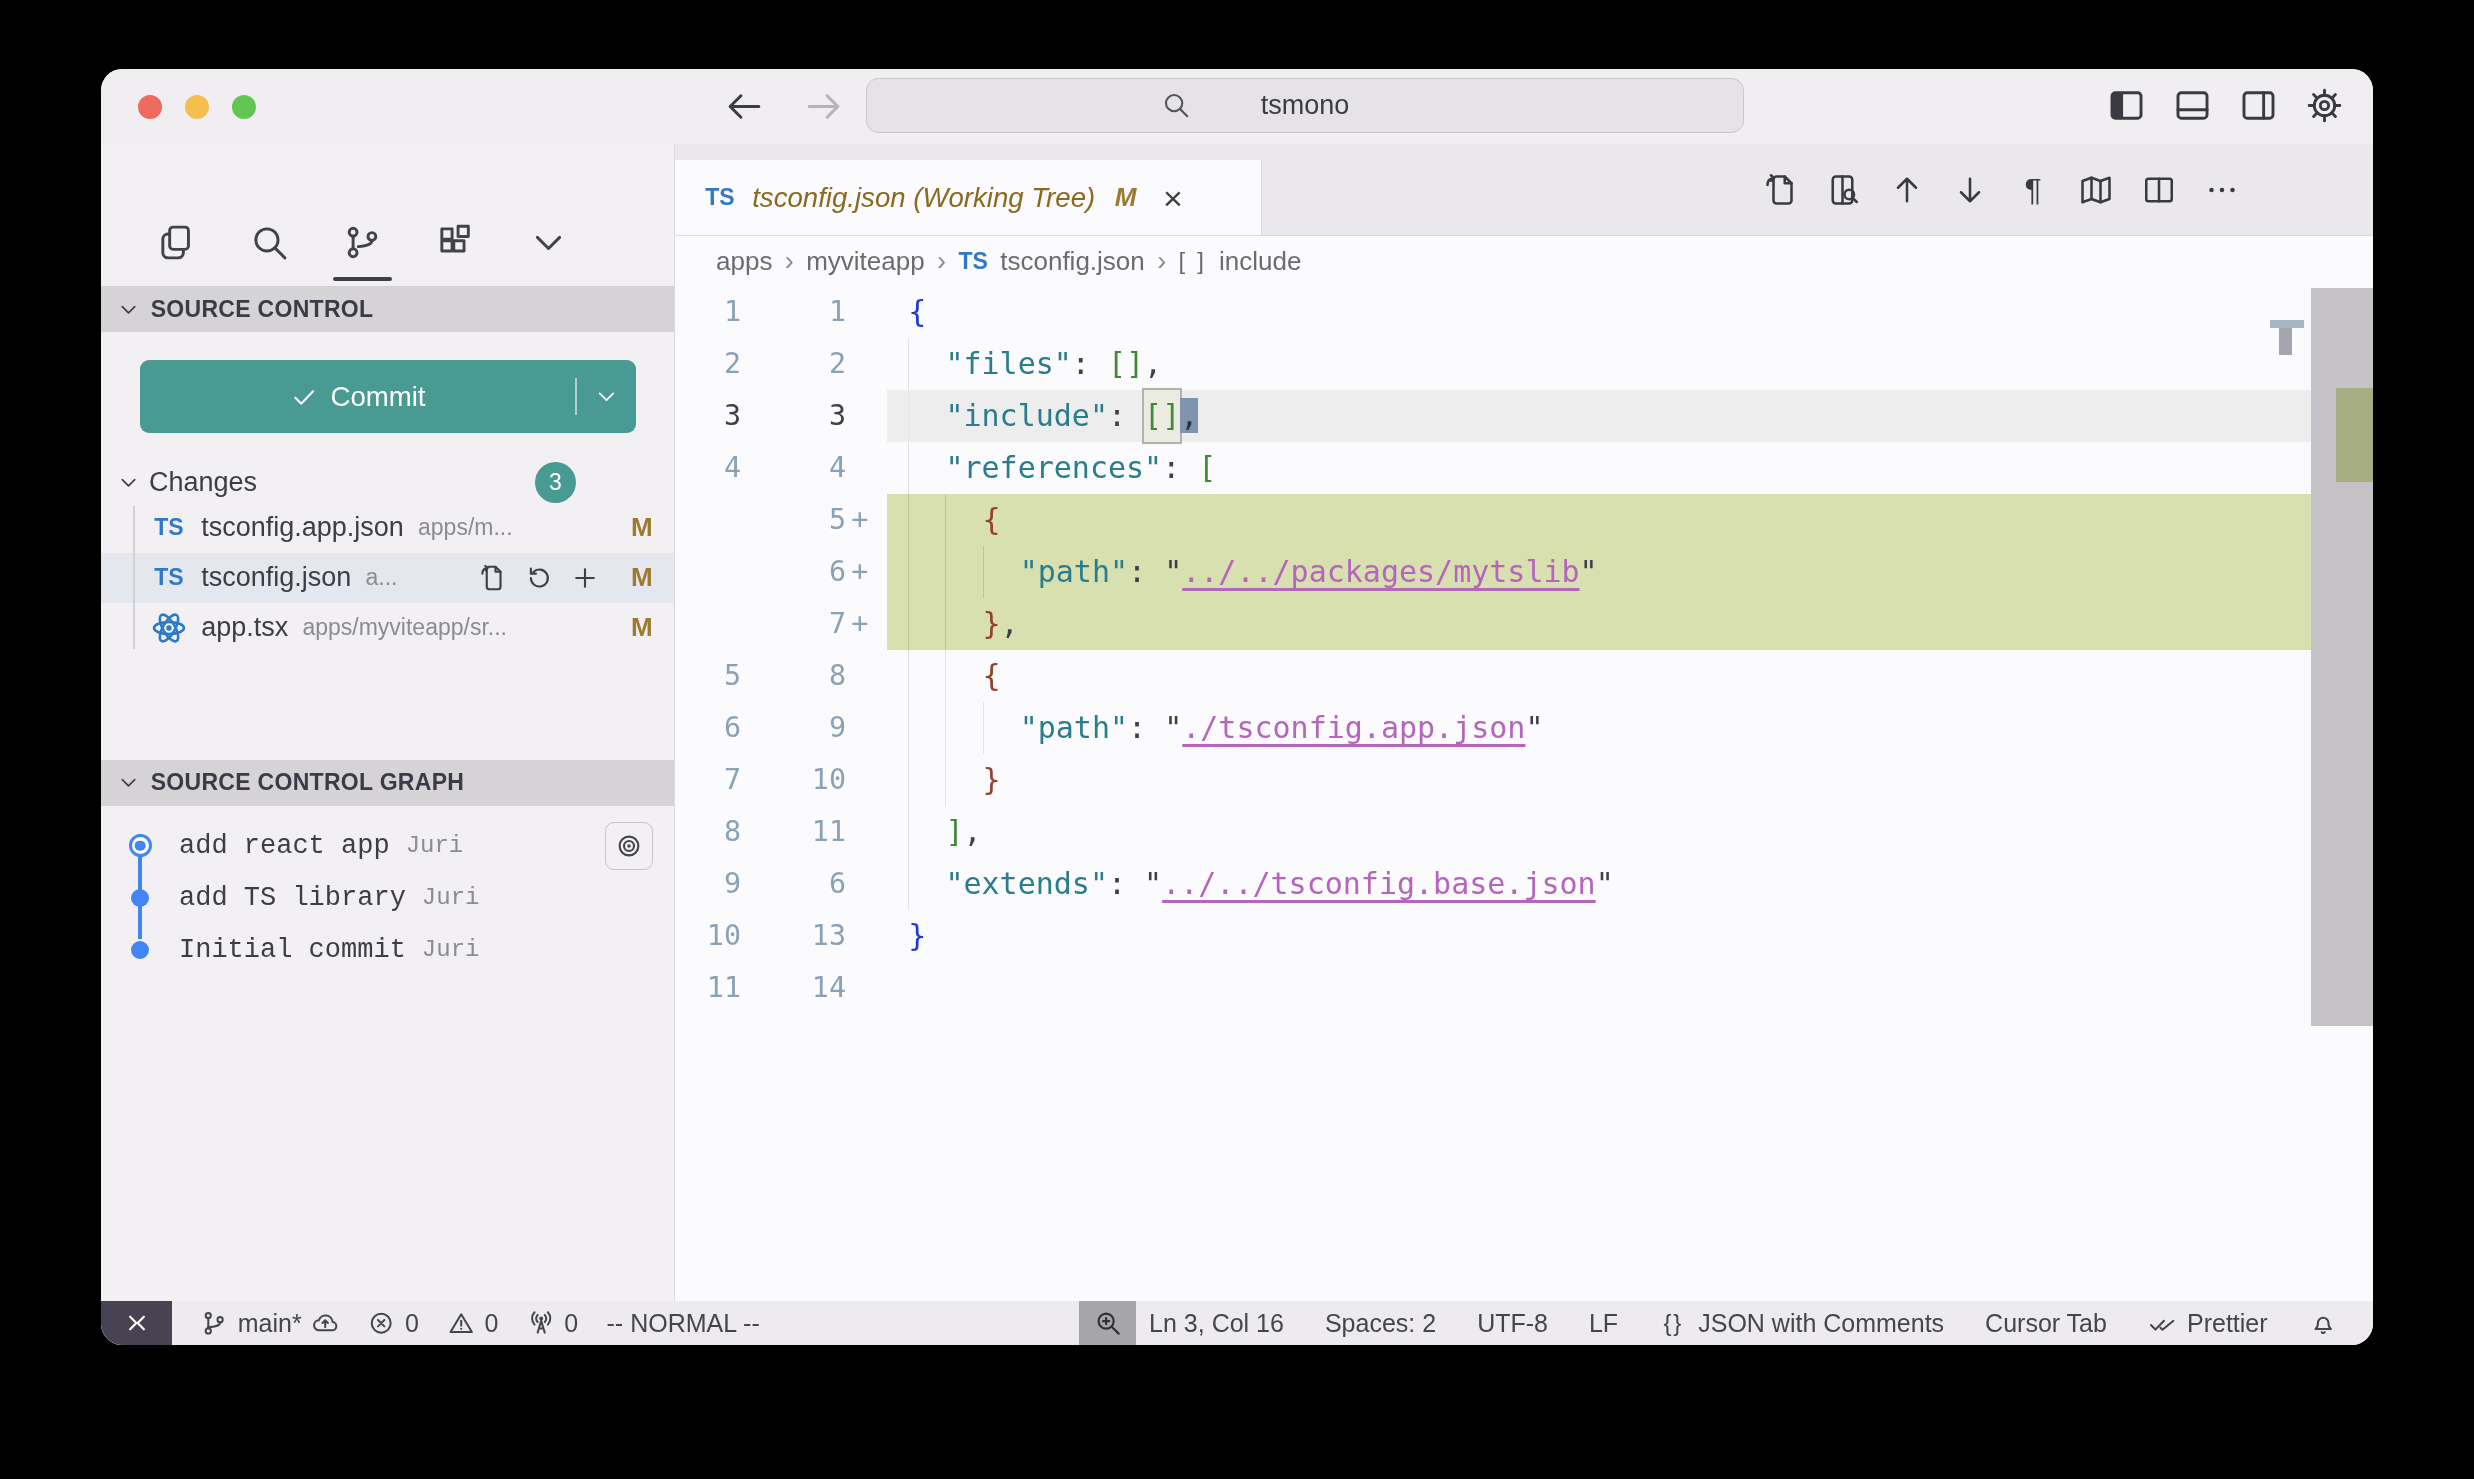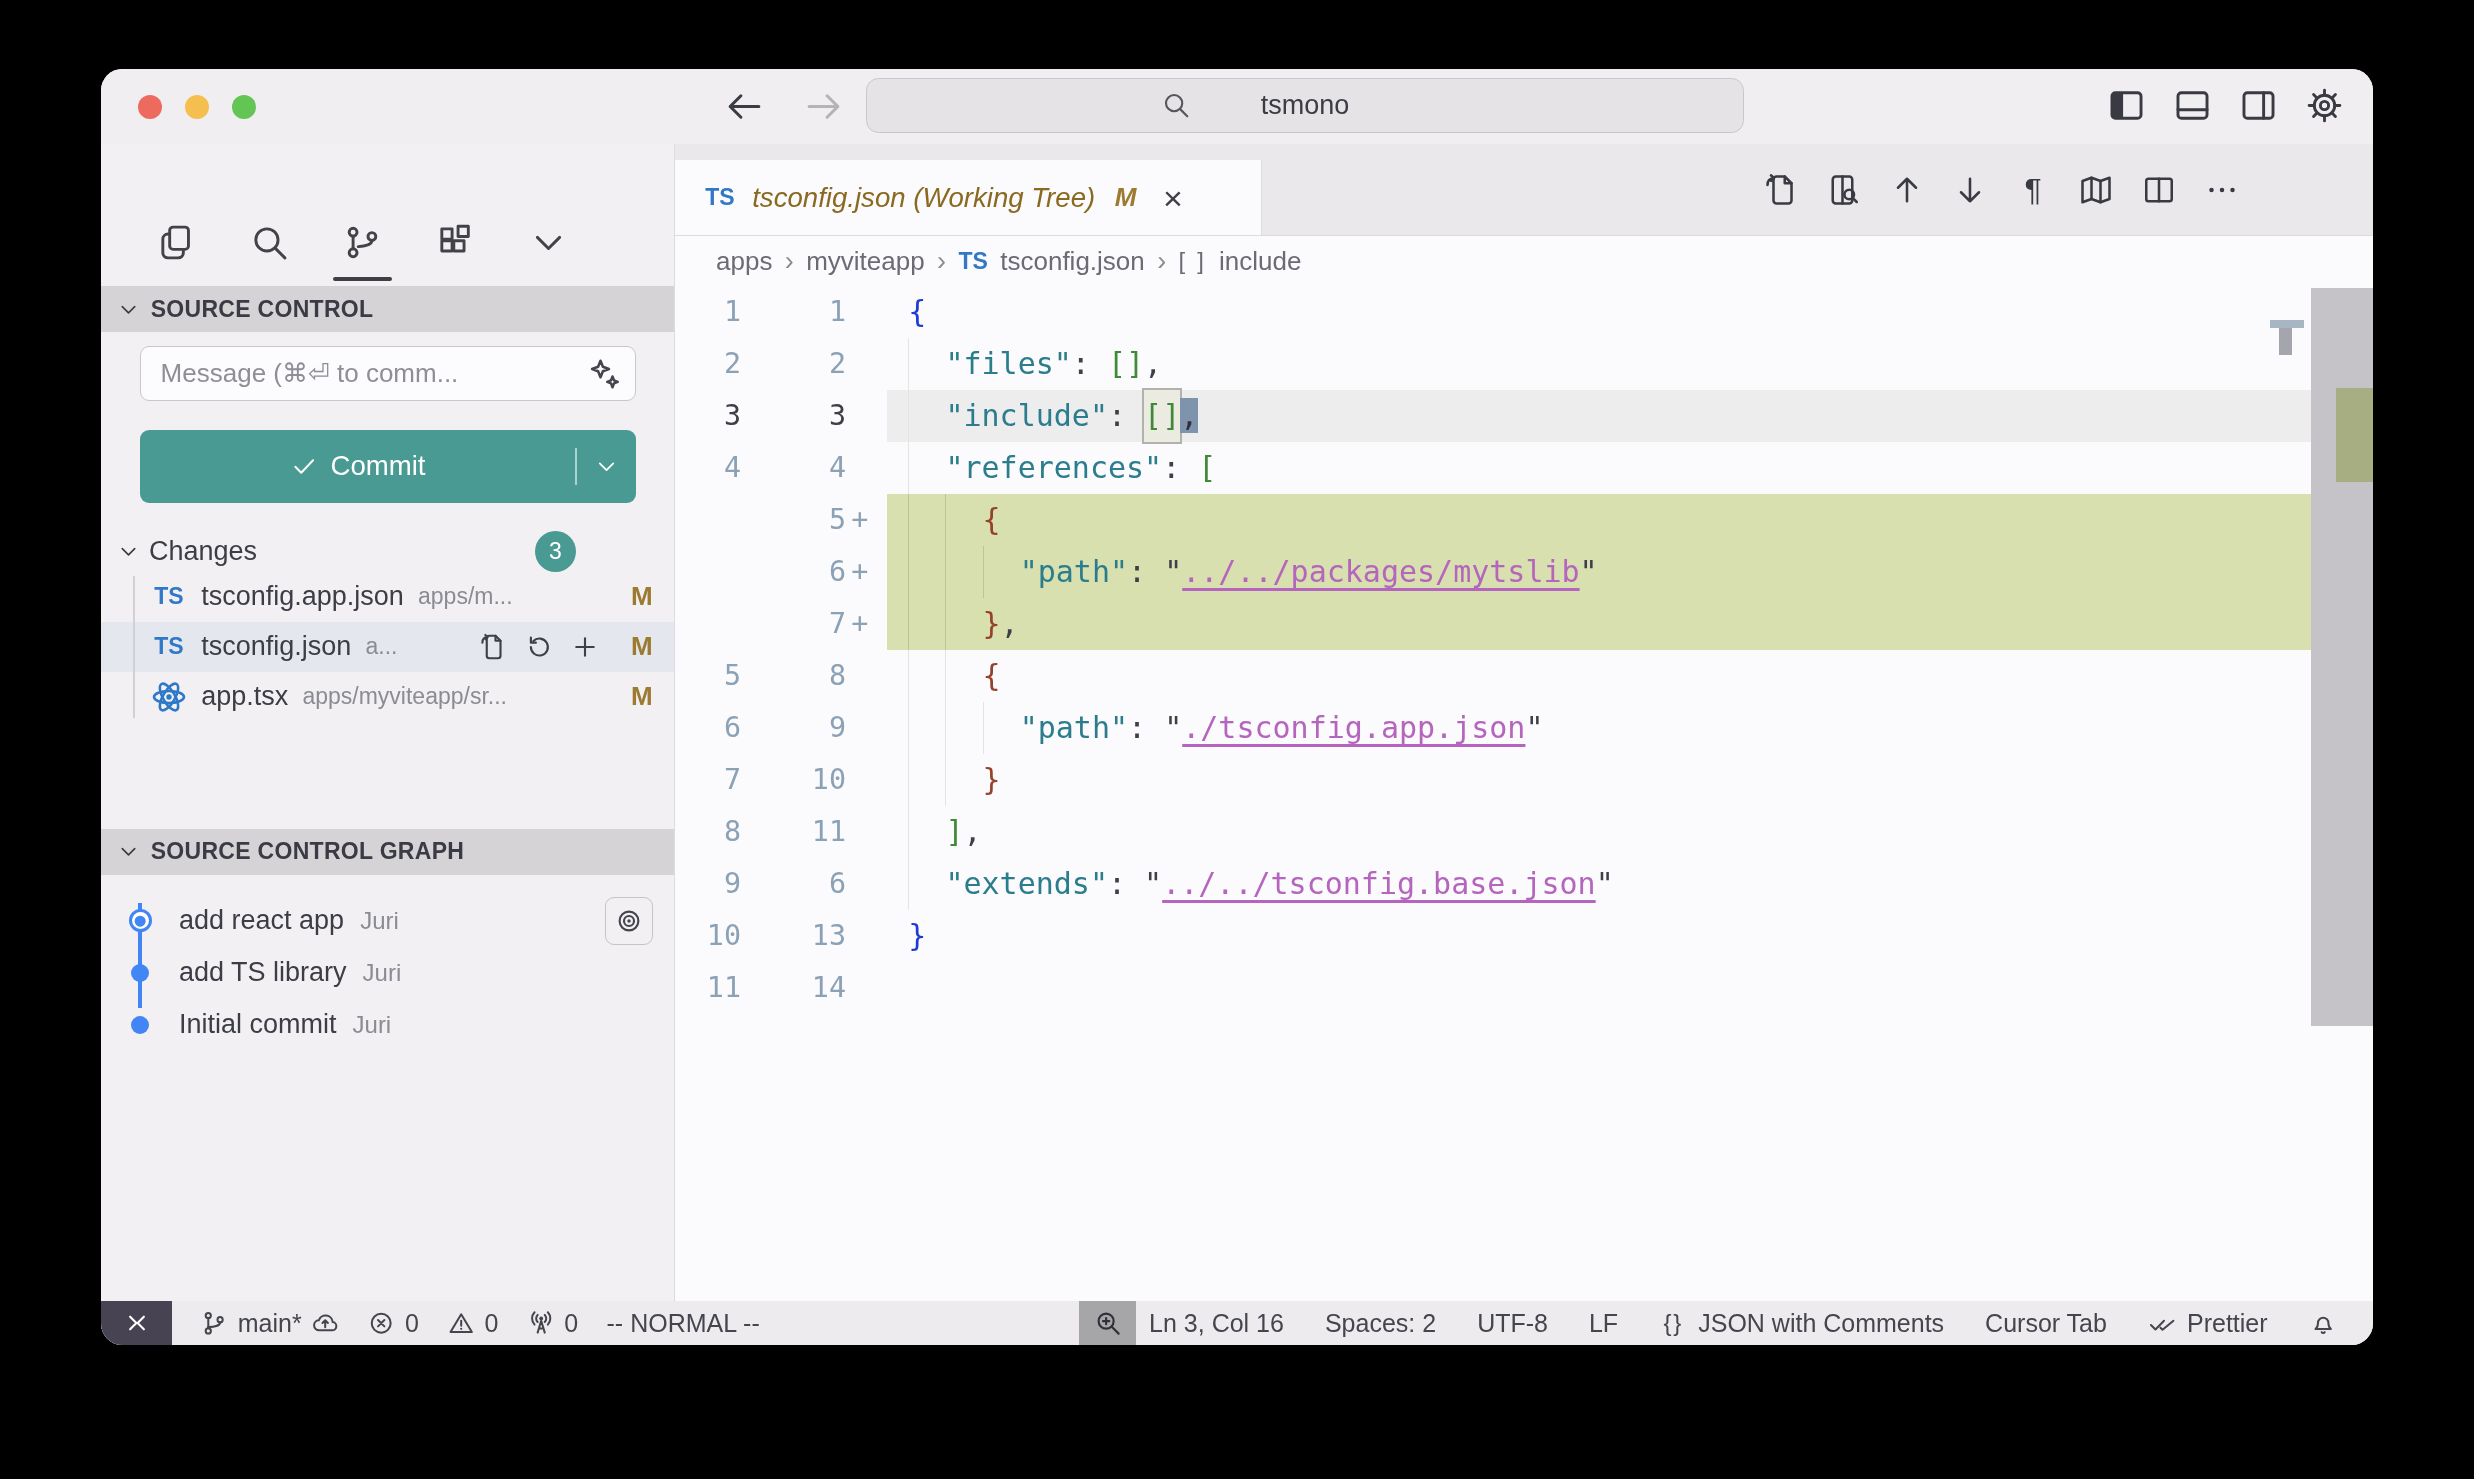--- a/index.html
+++ b/index.html
@@ -57,21 +57,21 @@
   .filerow { height:50px; display:flex; align-items:center; padding:0 21.3px 0 50px; gap:14.2px; }
   .filerow.selected { background:#e4e7ee; }
   .fileicon { width:36px; height:36px; flex:0 0 36px; display:flex; align-items:center; justify-content:center; }
   .filename { font-size:27px; color:#3d3d46; white-space:nowrap; }
   .filepath { font-size:23px; color:#8b8b93; white-space:nowrap; overflow:hidden; text-overflow:ellipsis; }
   .rowactions { margin-left:auto; display:flex; gap:16px; align-items:center; }
   .rowaction { width:30px; height:30px; color:#3f3f46; }
   .mbadge { width:39px; text-align:right; font-size:26px; font-weight:bold; color:#9c7a2f; flex:0 0 39px; margin-left:auto; }
   .filerow.selected .mbadge, .filerow .rowactions + .mbadge { margin-left:0; }
   .graphgap { height:107px; }
-  .commitrows { position:relative; padding-top:20px; }
+  .commitrows { position:relative; padding-top:14px;font-family:Liberation Mono, monospace; }
   .graphline { position:absolute; left:37px; top:28.4px; width:3.6px; height:105px; background:#4285f4; }
   .commitrow { height:52px; display:flex; align-items:center; padding-right:21.3px; position:relative; }
   .rail { width:78px; flex:0 0 78px; display:flex; justify-content:center; }
   .dot { width:18px; height:18px; border-radius:50%; background:#4285f4; position:relative; z-index:1; }
   .dot.head { width:23px; height:23px; background:#fff; border:3.6px solid #4285f4; }
   .dot.head::after { content:""; position:absolute; left:50%; top:50%; width:10.7px; height:10.7px;
     transform:translate(-50%,-50%); border-radius:50%; background:#4285f4; }
   .commitmsg { font-size:27px; color:#3d3d46; margin-right:16px; white-space:nowrap; }
   .commitauthor { font-size:24px; color:#8b8b93; }
   .gotobtn { margin-left:auto; width:48px; height:48px; border:1.8px solid #c6c4c8; border-radius:9px;
@@ -238,29 +238,20 @@
 
       <div class="sectionheader">
         <span class="chev">
             <svg class="i" viewBox="0 0 24 24">
               <path d="M5.5 9l6.5 6.5L18.5 9"></path>
             </svg>
           </span>
         <span>SOURCE CONTROL</span>
       </div>
 
-      <div class="msgwrap">
-        <input class="msginput" placeholder="Message (⌘⏎ to comm..." style="">
-        <span class="sparkle">
-            <svg class="i" viewBox="0 0 24 24">
-              <path d="M9 2.5l1.6 4 4 1.5-4 1.5L9 13.5 7.4 9.5l-4-1.5 4-1.5z"></path>
-              <path d="M17 13l1 2.6 2.5 1-2.5 1-1 2.6-1-2.6-2.5-1 2.5-1z"></path>
-            </svg>
-          </span>
-      </div>
 
       <div class="commitbtn">
         <div class="commitmain">
           <span class="ci">
               <svg class="i" viewBox="0 0 24 24">
                 <path d="M4.5 12.5l5 5L19.5 7"></path>
               </svg>
             </span>
           <span>Commit</span>
         </div>

